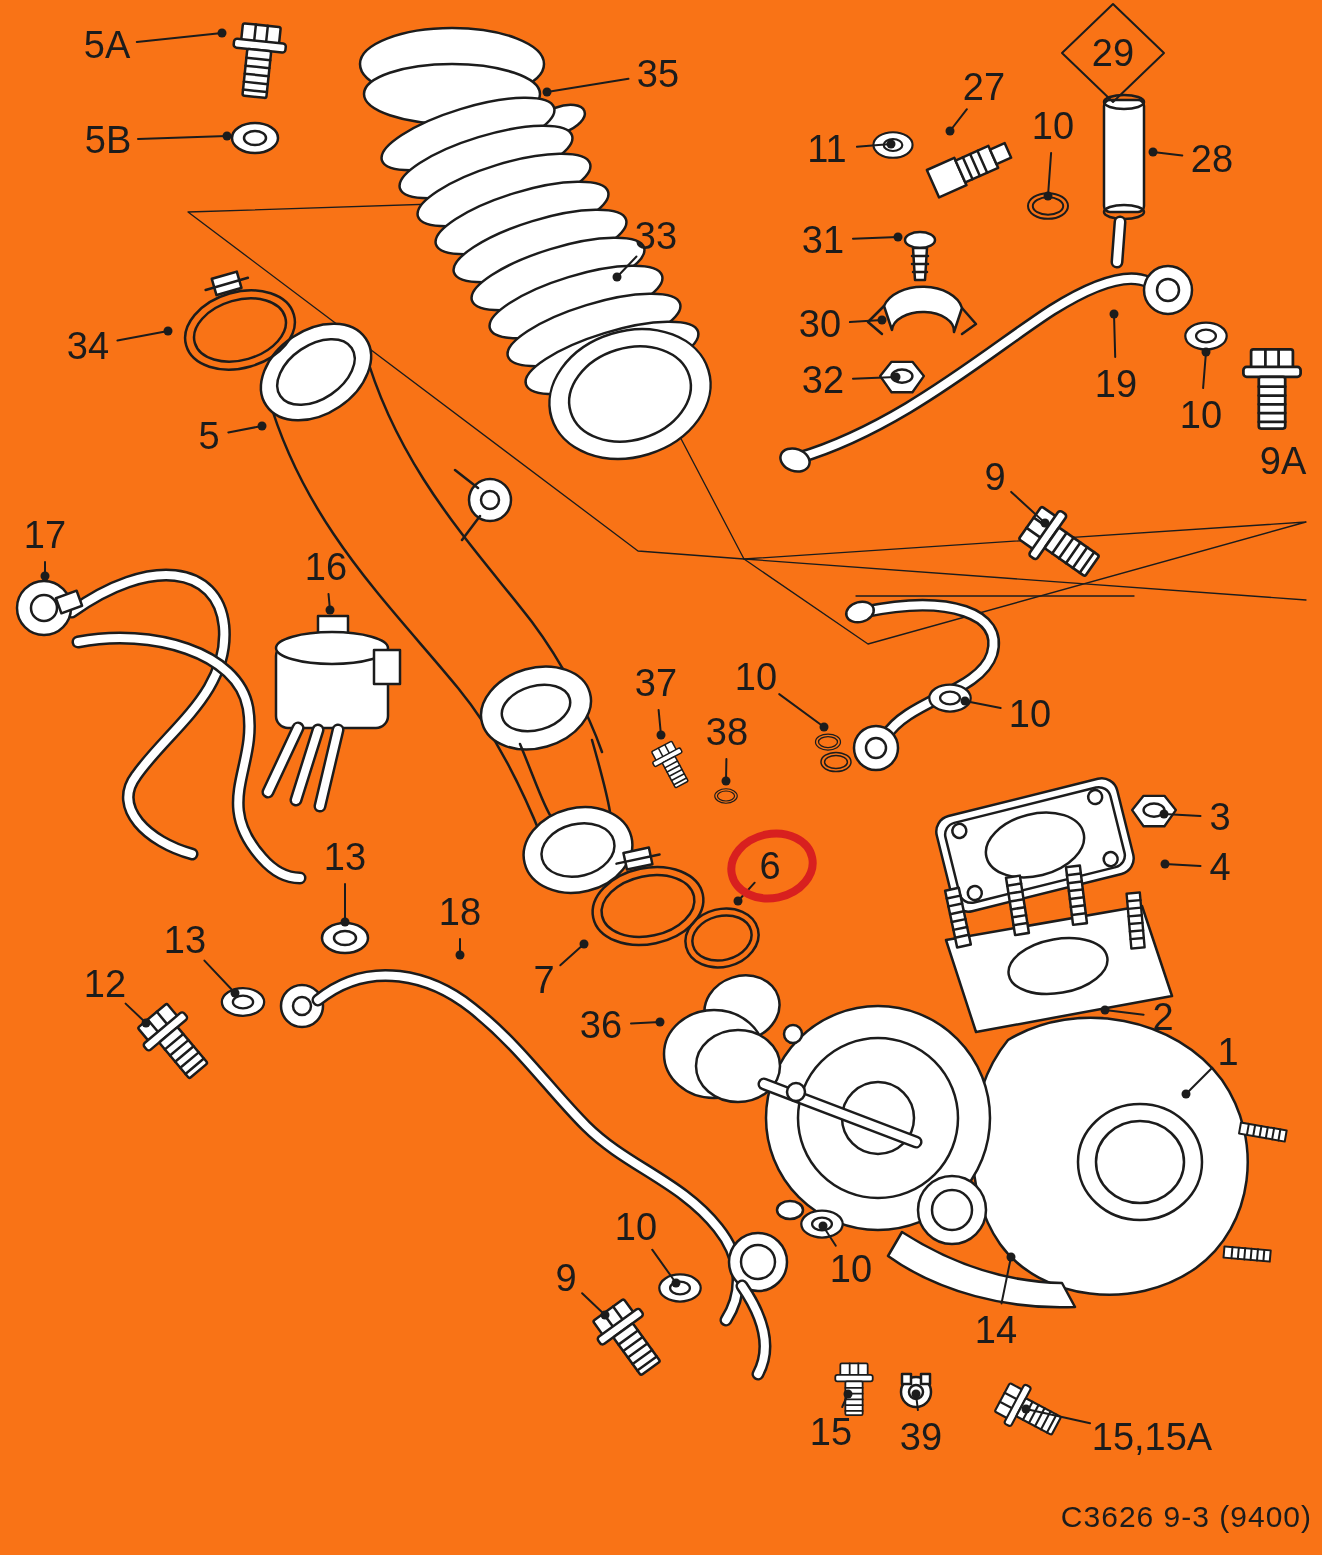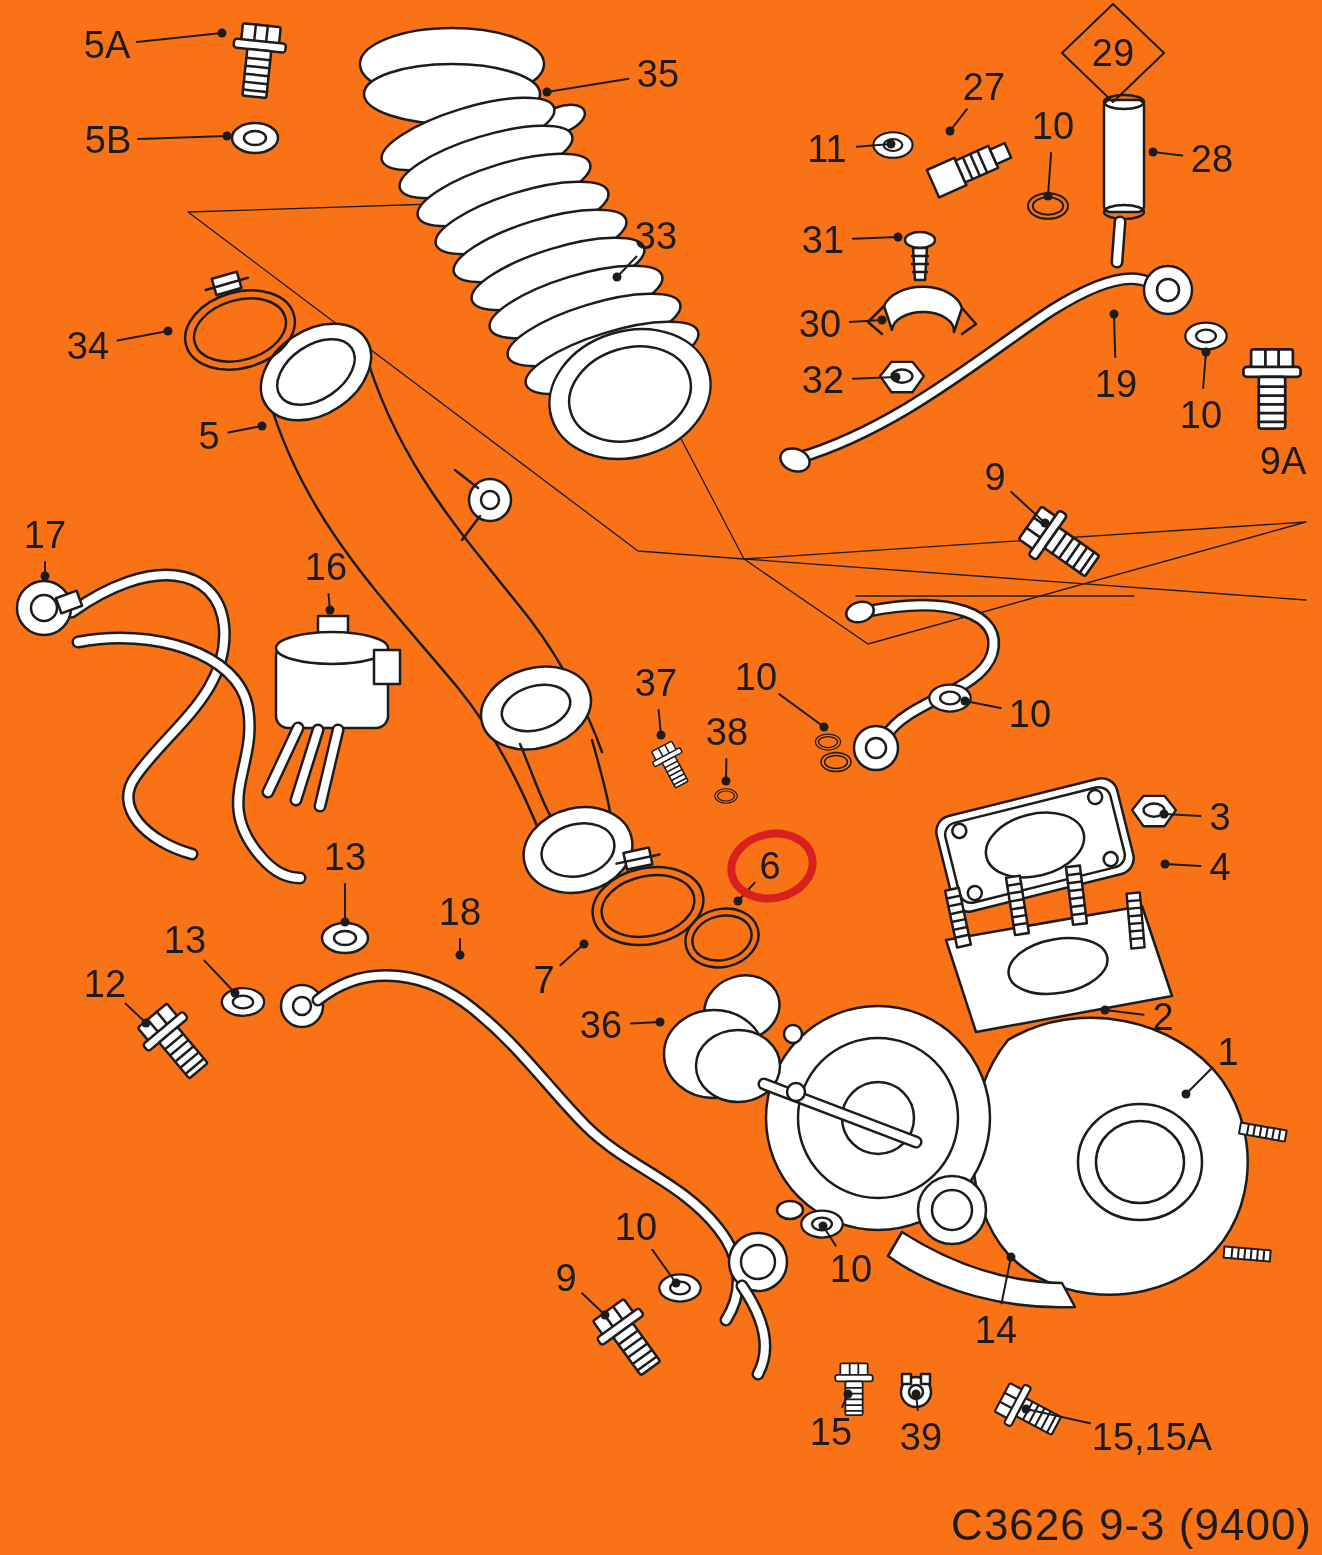--- a/index.html
+++ b/index.html
@@ -9,21 +9,21 @@
   }
   #art { position:absolute; left:0; top:0; }
   #callout-layer text {
     font-family:"Liberation Sans", sans-serif;
     font-size:38px; fill:#1c1c1c;
   }
   .tube-o { stroke:#1c1c1c; stroke-width:13px; fill:none; stroke-linecap:round; }
   .tube-i { stroke:#ffffff; stroke-width:8px; fill:none; stroke-linecap:round; }
   .caption {
     position:absolute; right:10px; top:1500px;
-    font-size:44px; color:#1c1c1c; letter-spacing:1px; white-space:nowrap;
+    font-size:30px; color:#1c1c1c; letter-spacing:1px; white-space:nowrap;
   }
 </style>
 </head>
 <body>
 
 <div class="stage">
   <svg id="art" width="1322" height="1555" viewBox="0 0 1322 1555">
     <defs>
       <g id="bolt">
         <rect x="-19" y="-37" width="38" height="17" rx="2" fill="#fff"></rect>

